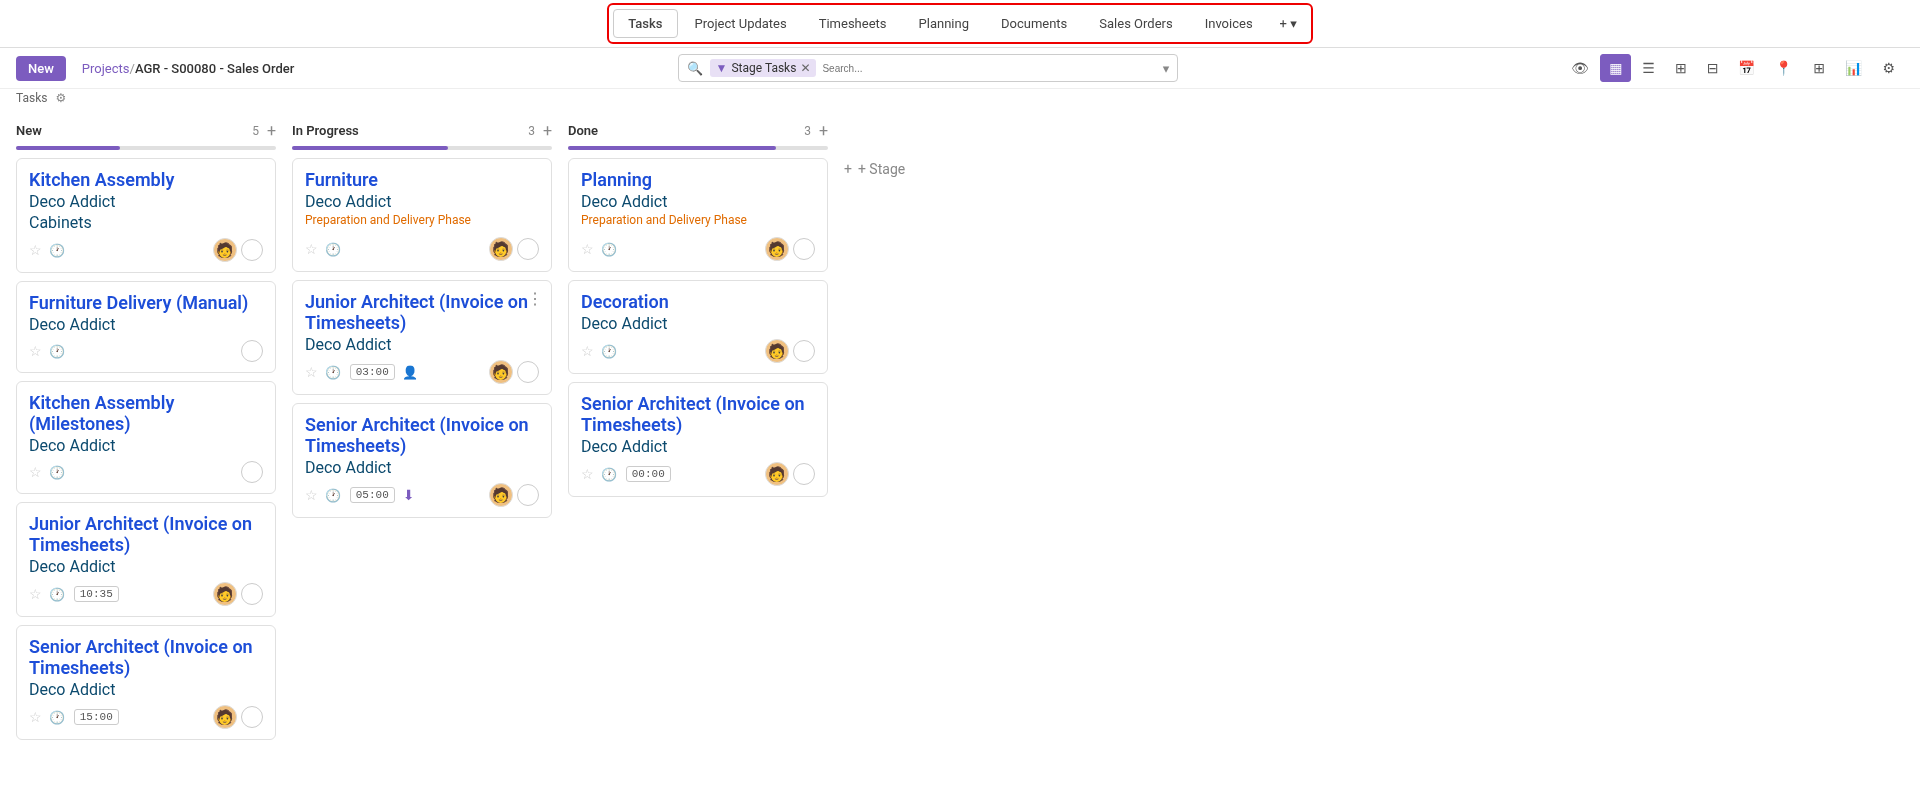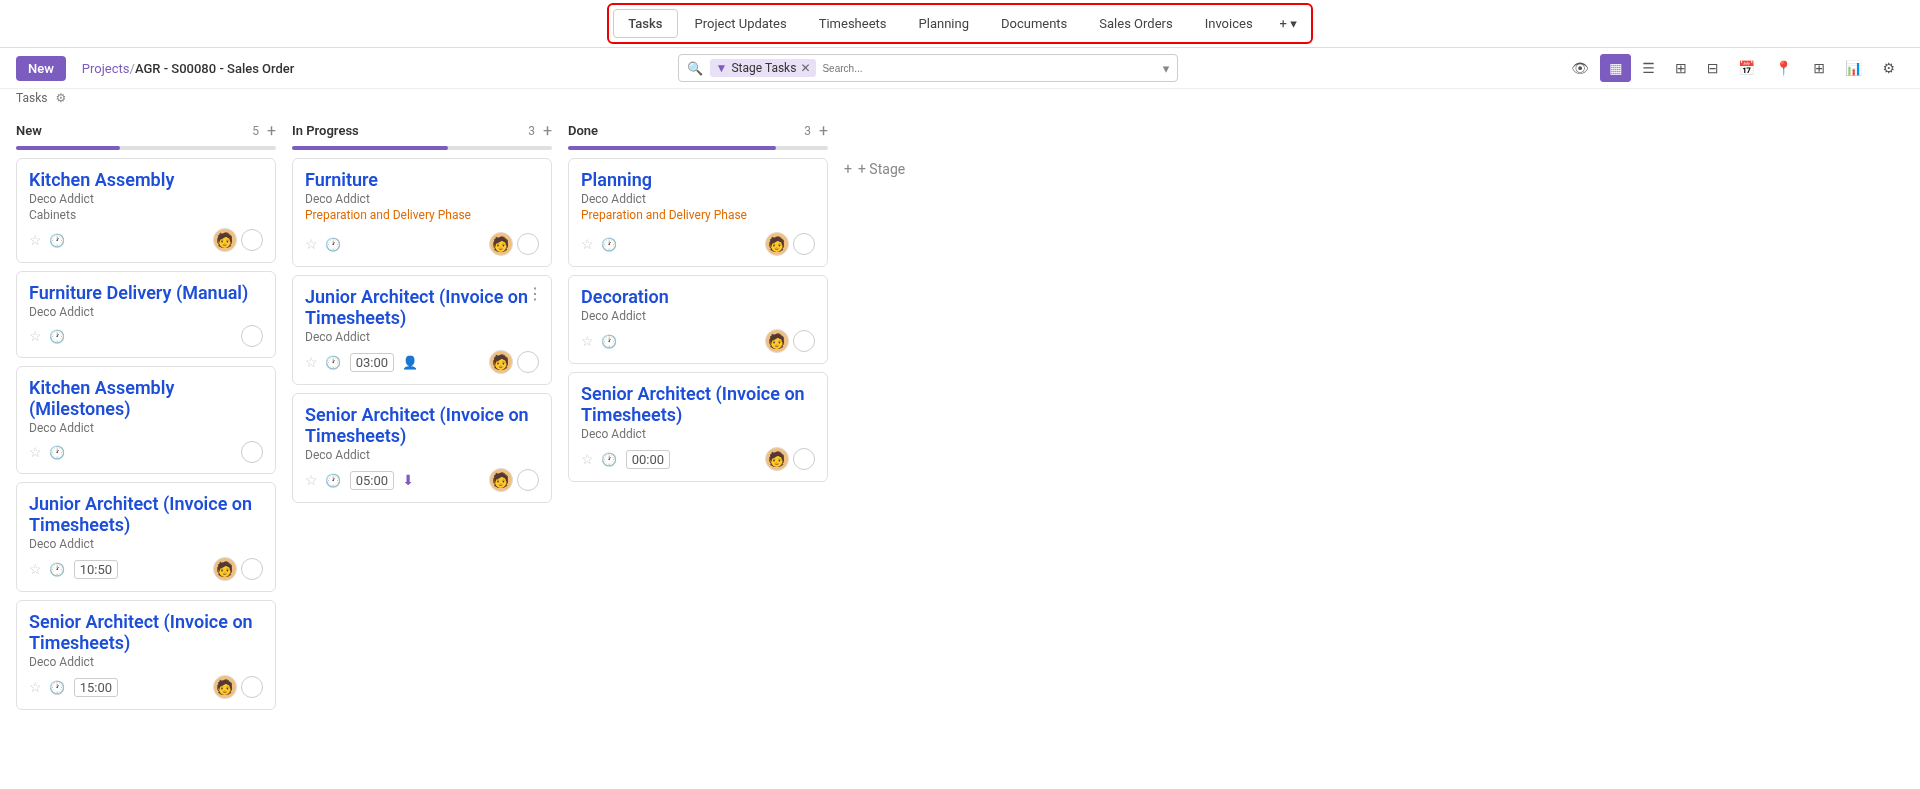--- a/index.html
+++ b/index.html
@@ -165,38 +165,39 @@
     .kanban-card {
       background: #fff;
       border: 1px solid #e0e0e0;
       border-radius: 6px;
       padding: 10px 12px;
       margin-bottom: 8px;
       cursor: pointer;
       position: relative;
     }
     .card-title { font-size: 18px; font-weight: 600; color: #1d4ed8; margin-bottom: 2px; }
-    .card-subtitle { font-size: 12px; color: #737373; margin-bottom: 2px; }
+    .card-subtitle { font-size: 16px; color: #0c4a6e; margin-bottom: 2px; }
     .card-tag { font-size: 12px; color: #e06b00; margin-bottom: 10px; }
     .card-footer {
       display: flex;
       align-items: center;
       justify-content: space-between;
       margin-top: 6px;
     }
     .card-footer-left { display: flex; align-items: center; gap: 8px; }
     .card-footer-right { display: flex; align-items: center; gap: 4px; }
     .star-icon { color: #ccc; font-size: 14px; cursor: pointer; }
     .clock-icon { color: #aaa; font-size: 13px; }
     .time-badge {
       border: 1px solid #ccc;
       border-radius: 3px;
       padding: 1px 5px;
-      font-size: 13px;
+      font-size: 11px;
       color: #555;
+      font-family: Liberation Mono, monospace;
     }
     .circle-btn {
       width: 22px;
       height: 22px;
       border-radius: 50%;
       border: 1px solid #ccc;
       background: #fff;
       cursor: pointer;
       display: flex;
       align-items: center;
@@ -349,21 +350,21 @@
       </div>
     </div>
 
     <div class="kanban-card">
       <div class="card-title">Junior Architect (Invoice on Timesheets)</div>
       <div class="card-subtitle">Deco Addict</div>
       <div class="card-footer">
         <div class="card-footer-left">
           <span class="star-icon">☆</span>
           <span class="clock-icon">🕐</span>
-          <span class="time-badge">10:50</span>
+          <span class="time-badge">10:35</span>
         </div>
         <div class="card-footer-right">
           <span class="avatar-emoji">🧑</span>
           <div class="circle-btn"></div>
         </div>
       </div>
     </div>
 
     <div class="kanban-card">
       <div class="card-title">Senior Architect (Invoice on Timesheets)</div>

